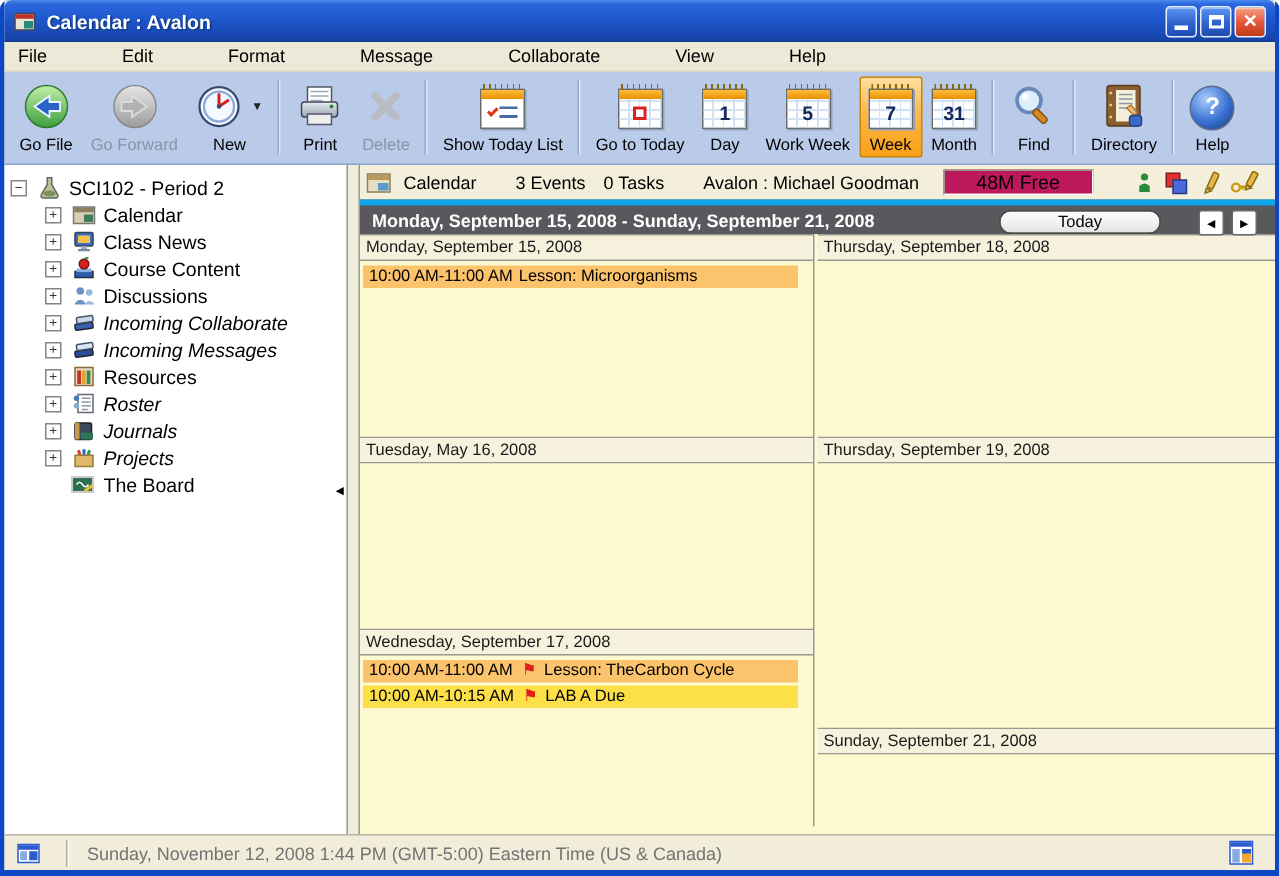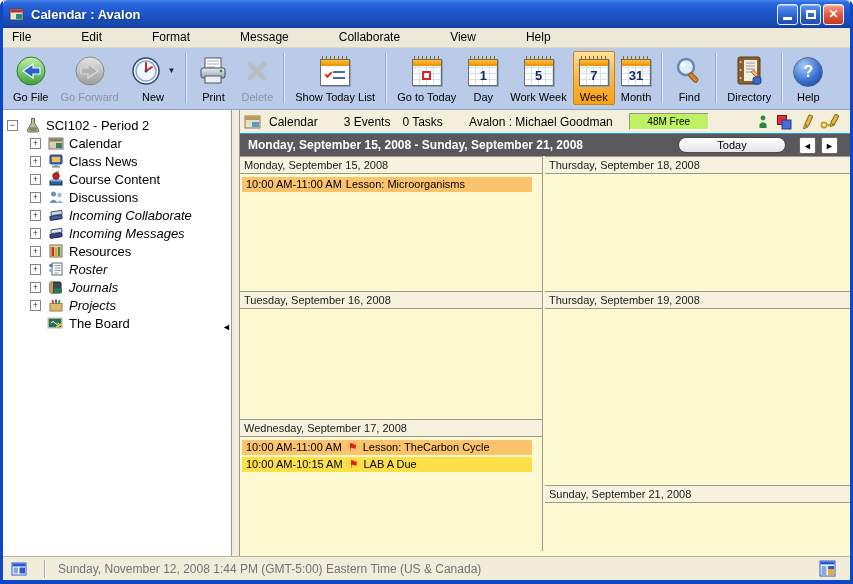--- a/index.html
+++ b/index.html
@@ -64,27 +64,27 @@
 
   .splitter{width:9px;flex:0 0 9px;background:#f0eddc;border-left:1px solid #9a9a8e;border-right:1px solid #9a9a8e;position:relative;}
   .split-arrow{position:absolute;left:-10px;top:213px;font-size:9px;color:#000;line-height:1;cursor:pointer;}
 
   
   .panel{flex:1 1 auto;background:#fdf9d0;display:flex;flex-direction:column;min-width:0;}
   .panel-header{height:23px;flex:0 0 23px;background:#f3efdb;display:flex;align-items:center;font-size:12px;color:#000;padding:0 6px 0 4px;}
   .ph-title{margin-left:7px;}
   .ph-counts{margin-left:26px;display:flex;gap:12px;}
   .ph-account{margin-left:26px;}
-  .ph-free{margin-left:16px;width:80px;height:17px;background:#bef264;border:1px solid #9a968a;border-bottom-color:#fff;border-right-color:#fff;
-    display:flex;align-items:center;justify-content:center;font-size:10px;}
+  .ph-free{margin-left:16px;width:100px;height:17px;background:#be185d;border:1px solid #9a968a;border-bottom-color:#fff;border-right-color:#fff;
+    display:flex;align-items:center;justify-content:center;font-size:13px;}
   .ph-icons{margin-left:auto;display:flex;align-items:center;gap:7px;padding-right:4px;}
 
-  .week-bar{height:23px;flex:0 0 23px;background:#59585d;border-top:1px solid #0ea5e9;position:relative;display:flex;align-items:center;}
+  .week-bar{height:23px;flex:0 0 23px;background:#59585d;border-top:4px solid #0ea5e9;position:relative;display:flex;align-items:center;}
   .week-range{color:#fff;font-weight:bold;font-size:12px;margin-left:8px;}
-  .today-btn{position:absolute;right:64px;top:3px;width:108px;height:16px;border:1px solid #4a4a4a;border-radius:8px;
+  .today-btn{position:absolute;right:76px;top:3px;width:108px;height:16px;border:1px solid #4a4a4a;border-radius:8px;
     background:linear-gradient(#ffffff,#e4e4e4);font-size:11px;display:flex;align-items:center;justify-content:center;cursor:pointer;text-align:center;}
   .nav-btn{position:absolute;top:3px;width:17px;height:17px;background:#fff;border:1px solid #6a6a6a;border-radius:2px;
     display:flex;align-items:center;justify-content:center;font-size:9px;color:#000;cursor:pointer;}
   .nav-prev{right:34px;}
   .nav-next{right:12px;}
 
   .grid{height:395px;flex:0 0 395px;display:flex;background:#fdf9d0;}
   .col-left{width:303px;flex:0 0 303px;border-right:1px solid #9a9a90;}
   .col-right{flex:1 1 auto;margin-left:2px;}
   .day{overflow:hidden;}
@@ -543,21 +543,21 @@
             <div class="day" style="height:135px">
               <div class="day-header">Monday, September 15, 2008</div>
               <div class="day-body" style="height:116px">
                 <div class="event ev-orange">
                   <span class="ev-time">10:00 AM-11:00 AM</span>
                   <span class="ev-title">Lesson: Microorganisms</span>
                 </div>
               </div>
             </div>
             <div class="day" style="height:128px">
-              <div class="day-header">Tuesday, September 16, 2008</div>
+              <div class="day-header">Tuesday, May 16, 2008</div>
               <div class="day-body" style="height:109px"></div>
             </div>
             <div class="day" style="height:132px">
               <div class="day-header">Wednesday, September 17, 2008</div>
               <div class="day-body" style="height:113px">
                 <div class="event ev-orange">
                   <span class="ev-time">10:00 AM-11:00 AM</span>
                   <span class="flag">⚑</span>
                   <span class="ev-title">Lesson: TheCarbon Cycle</span>
                 </div>

